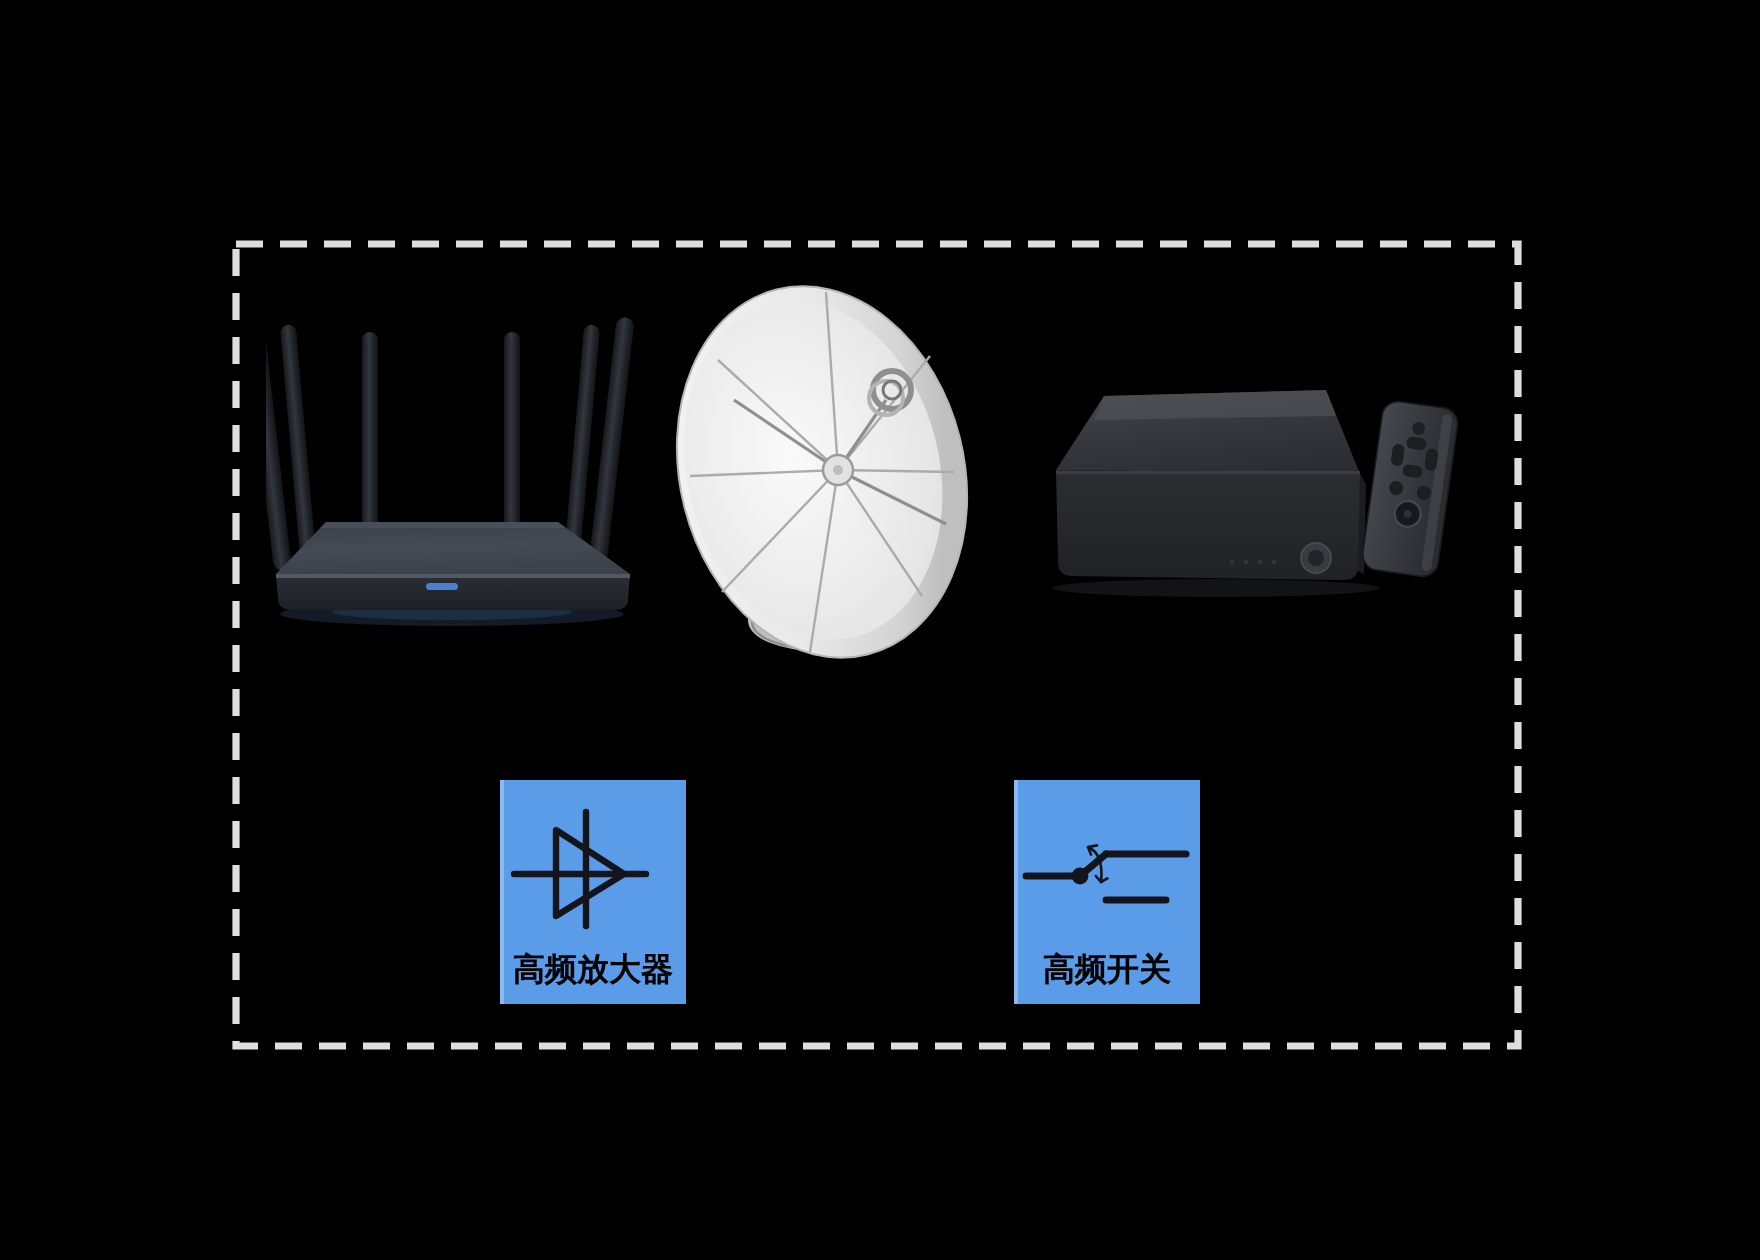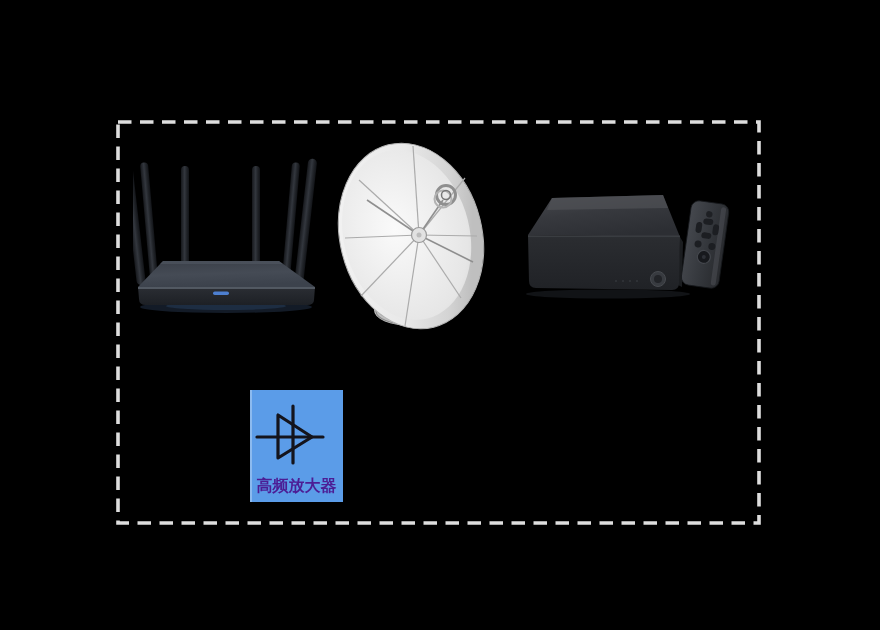--- a/index.html
+++ b/index.html
@@ -10,21 +10,21 @@
   .abs{position:absolute;}
   .comp-box{
     position:absolute;top:390px;width:93px;height:112px;
     background:#5b9ce8;
     box-shadow:inset 2px 0 0 rgba(255,255,255,.30);
   }
   .comp-box svg{display:block;margin:4px auto 0;}
   .comp-label{
     position:absolute;bottom:7px;left:0;width:100%;
     text-align:center;font-weight:bold;font-size:16px;line-height:18px;
-    color:#4c1d95;letter-spacing:0px;
+    color:#000000;letter-spacing:0px;
   }
 </style>
 </head>
 <body>
 
 <div class="stage">
 
   <svg class="abs" style="left:0;top:0" width="880" height="630" viewBox="0 0 880 630">
     <rect x="118" y="122" width="641" height="401" fill="none" stroke="#dedede" stroke-width="3.6" stroke-dasharray="13.5 8.5"></rect>
   </svg>
@@ -175,14 +175,29 @@
     <svg width="93" height="80" viewBox="0 0 93 80">
       <g stroke="#14141c" stroke-width="3.2" fill="none" stroke-linecap="round">
         <line x1="7" y1="43" x2="73" y2="43"></line>
         <polygon points="28,21 28,64 62,43" stroke-linejoin="round"></polygon>
         <line x1="43" y1="12" x2="43" y2="69"></line>
       </g>
     </svg>
     <div class="comp-label">高频放大器</div>
   </div>
 
+  <div class="comp-box" style="left:507px">
+    <svg width="93" height="80" viewBox="0 0 93 80">
+      <g stroke="#14141c" fill="none" stroke-linecap="round">
+        <line x1="6" y1="44" x2="33" y2="44" stroke-width="3.5"></line>
+        <line x1="33" y1="44" x2="46" y2="33" stroke-width="3.5"></line>
+        <line x1="46" y1="33" x2="86" y2="33" stroke-width="3.5"></line>
+        <line x1="46" y1="56" x2="76" y2="56" stroke-width="3.5"></line>
+        <path d="M37,29.5 Q45,33 43.5,47" stroke-width="1.3"></path>
+        <path d="M37,29.5 l4.5,-0.8 M37,29.5 l1.5,3.8" stroke-width="1.3"></path>
+        <path d="M43.5,47 l-2.6,-3 M43.5,47 l3.2,-1.8" stroke-width="1.3"></path>
+      </g>
+      <circle cx="33" cy="44" r="4.2" fill="#14141c" stroke="none"></circle>
+    </svg>
+    <div class="comp-label">高频开关</div>
+  </div>
 
 </div>
 
 </body></html>

